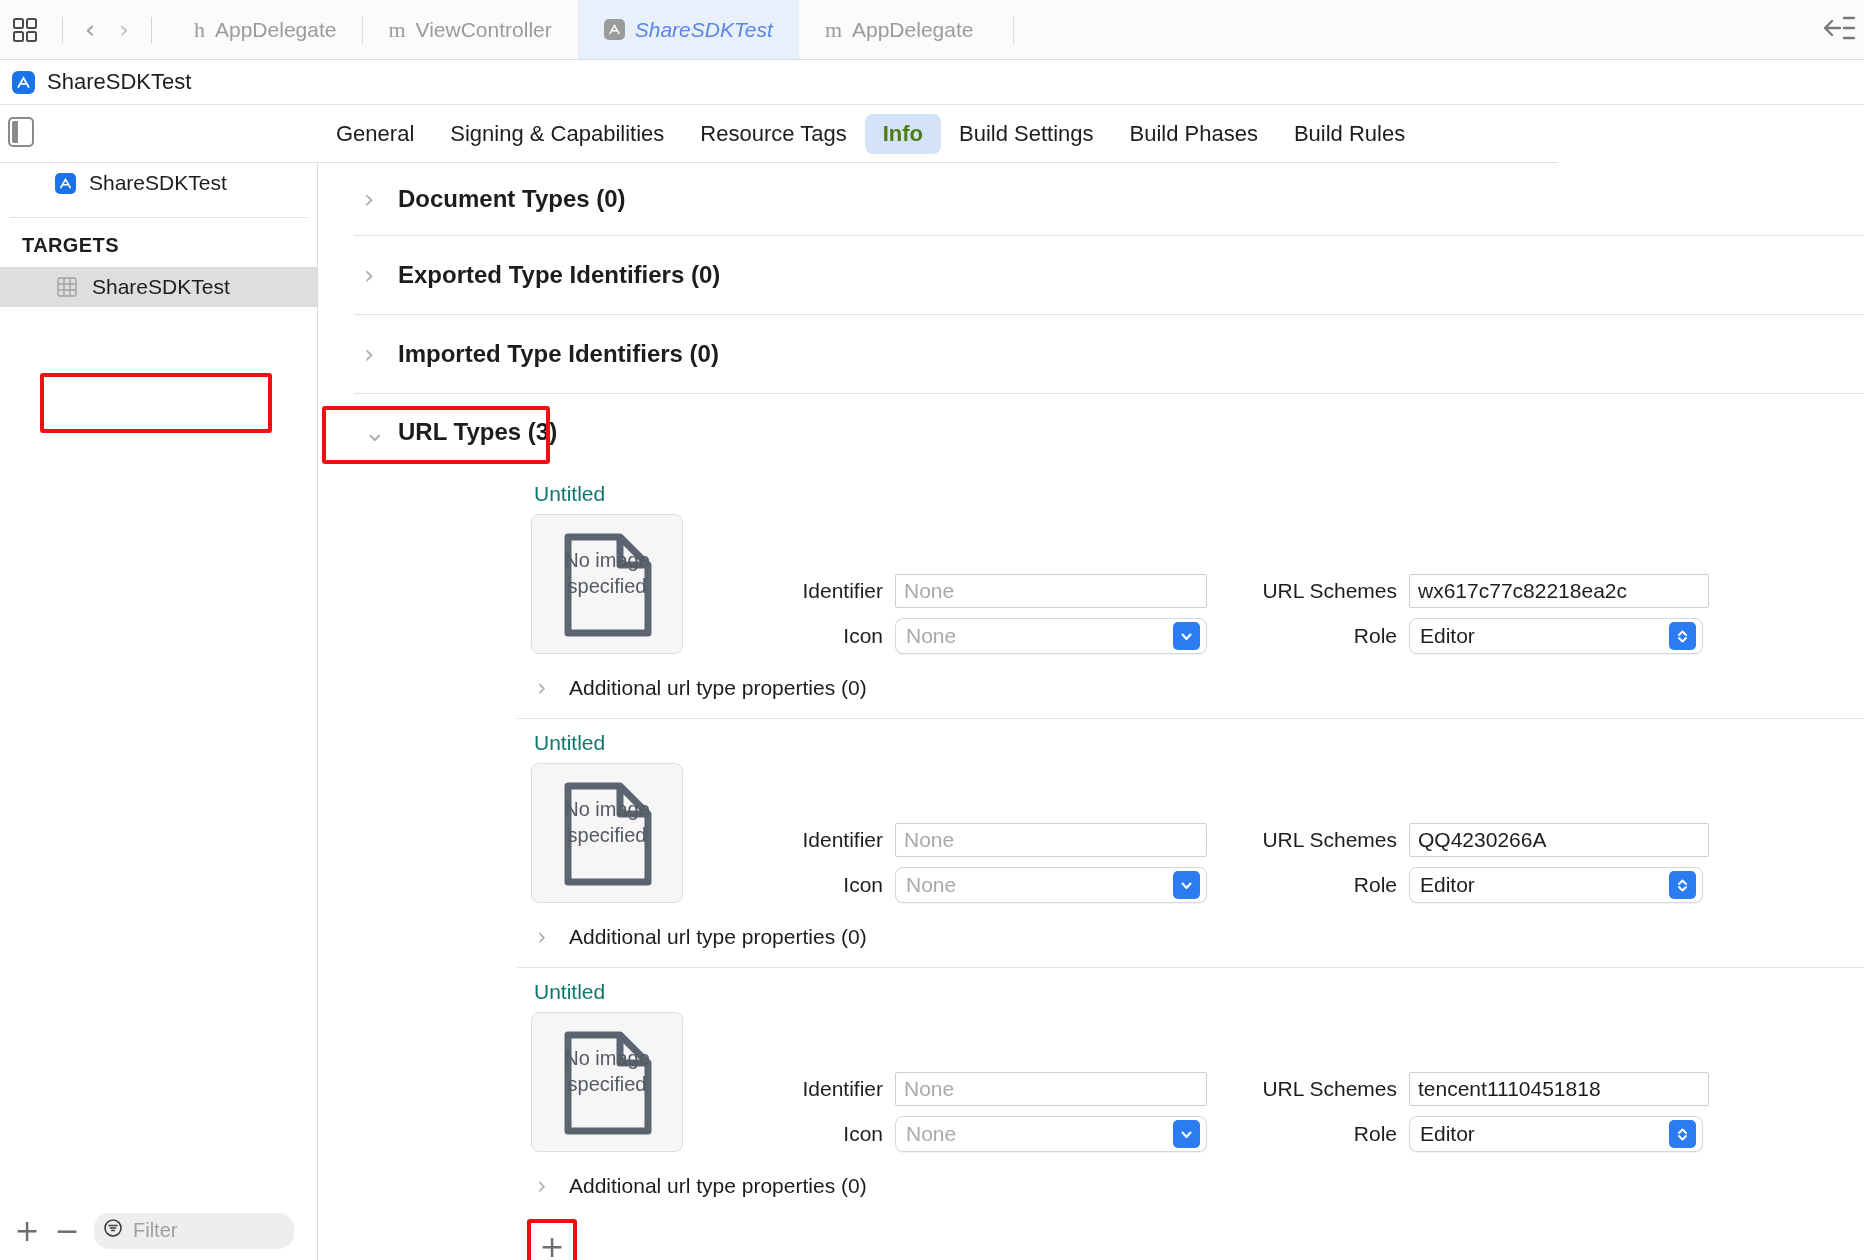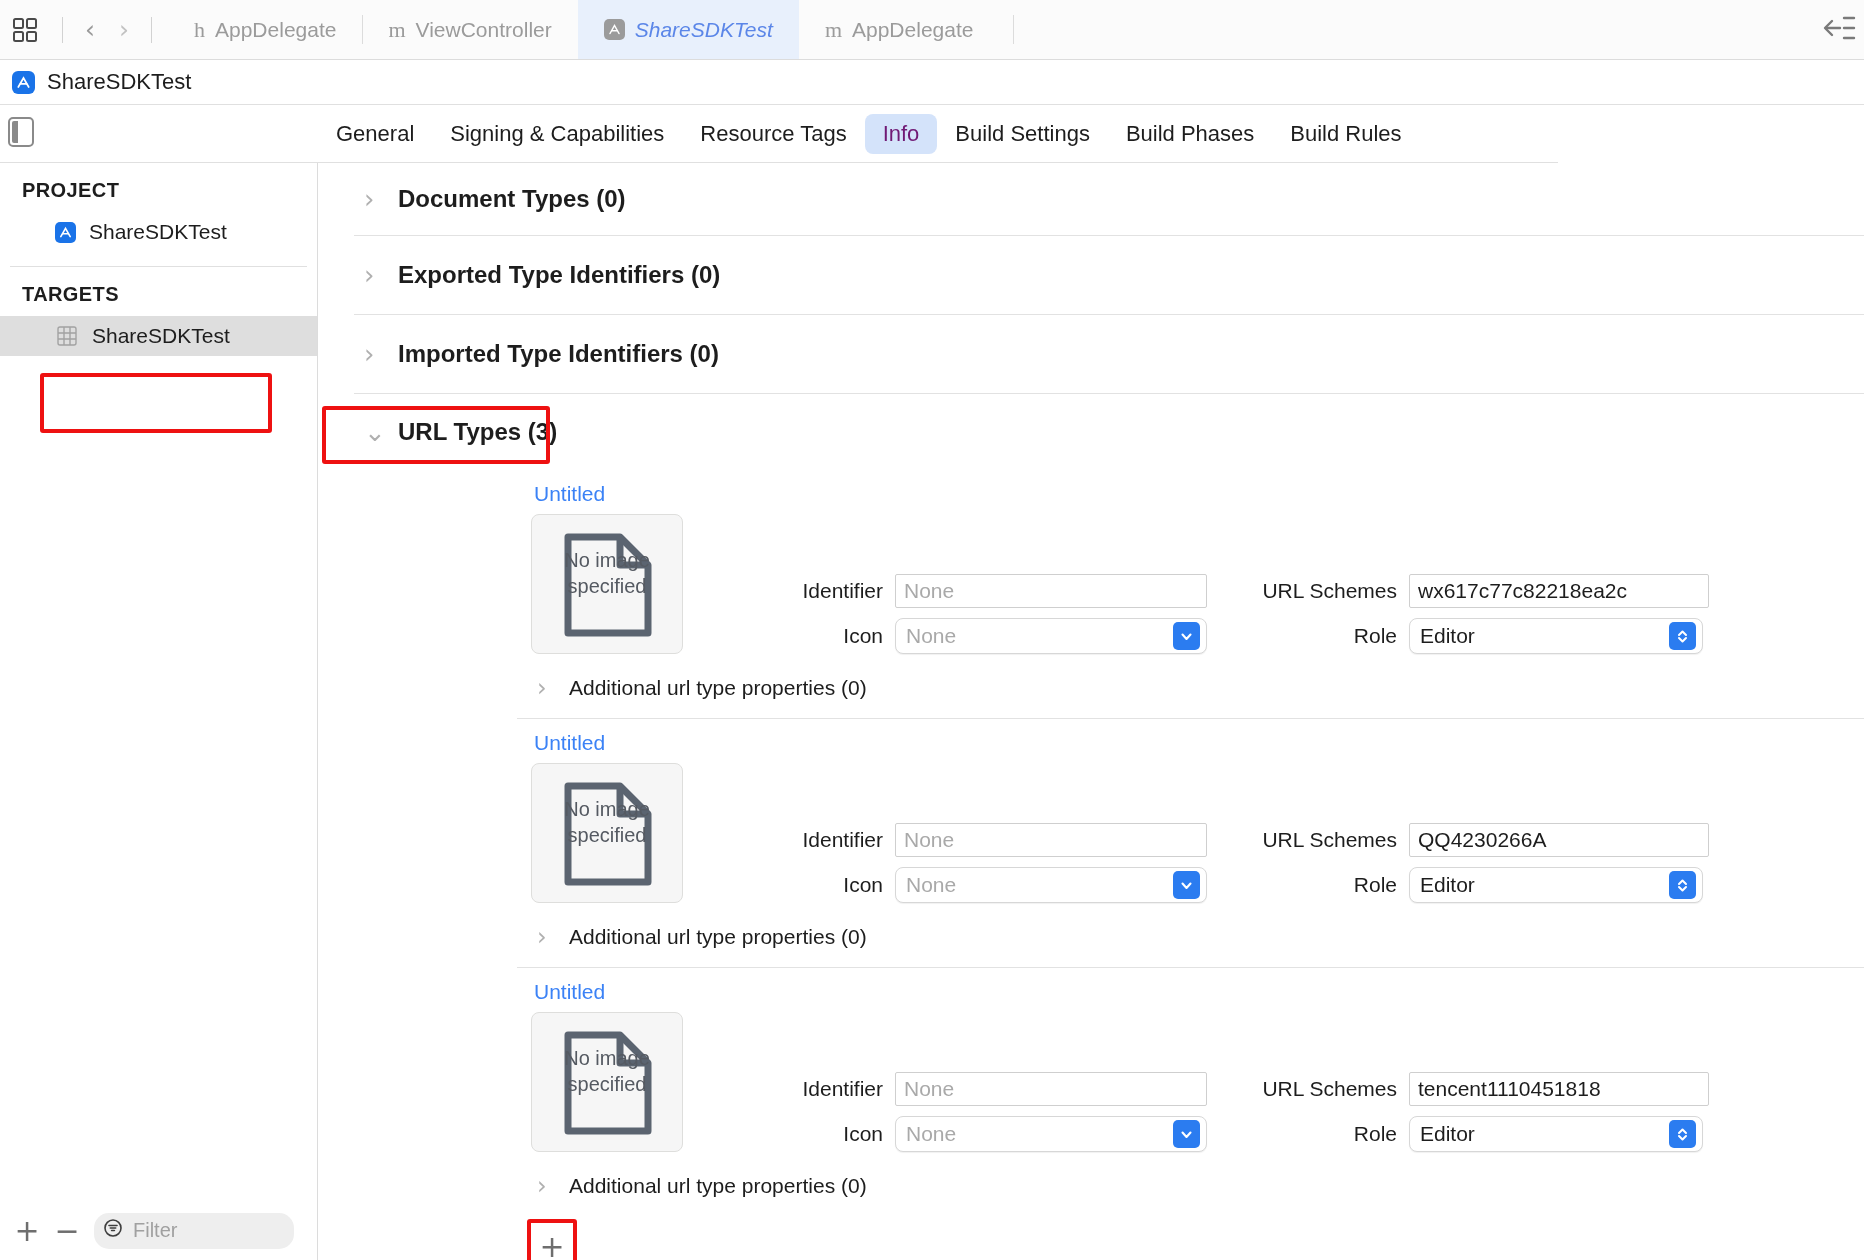--- a/index.html
+++ b/index.html
@@ -99,21 +99,21 @@
     width: 6px; height: 22px; background: #8a8a8a; border-radius: 2px 0 0 2px;
   }
   .seg-tabs {
     position: absolute; left: 318px; top: 0; height: 58px;
     display: flex; align-items: center; gap: 0;
   }
   .seg {
     font-size: 22px; color: #1d1d1d; padding: 7px 18px;
     border-radius: 8px; white-space: nowrap; position: relative;
   }
-  .seg.selected { background: #d4e3fa; color: #701a75; }
+  .seg.selected { background: #d4e3fa; color: #4d7c0f; font-weight: bold; }
   .redbox {
     position: absolute; border: 4px solid #ee1111; border-radius: 3px;
     pointer-events: none;
   }
 
   
   .sidebar {
     position: absolute; left: 0; top: 163px; width: 318px; bottom: 0;
     background: #ffffff; border-right: 1px solid #dcdcdc;
   }
@@ -158,21 +158,21 @@
     font-size: 24px; font-weight: bold; color: #1d1d1d;
   }
   .chev {
     color: #b0b0b0; font-size: 26px; line-height: 1; width: 18px;
     font-family: "DejaVu Sans", sans-serif;
   }
   .hr { height: 1px; background: #e2e2e2; margin-left: 35px; }
 
   .urltype { position: relative; }
   .untitled {
-    font-size: 21px; color: #3b82f6; padding: 12px 0 8px 215px;
+    font-size: 21px; color: #0f766e; padding: 12px 0 8px 215px;
   }
   .row-body { display: flex; padding-left: 212px; gap: 0; }
   .imgwell {
     width: 152px; height: 140px; border: 1px solid #dededc;
     border-radius: 8px; background: #f6f6f6; position: relative; flex: none;
   }
   .imgwell .doc { position: absolute; left: 26px; top: 14px; }
   .imgwell .txt {
     position: absolute; left: 0; right: 0; top: 32px;
     text-align: center; color: #555a62; font-size: 20px;
@@ -306,21 +306,20 @@
       <div class="seg selected">Info</div>
       <div class="seg">Build Settings</div>
       <div class="seg">Build Phases</div>
       <div class="seg">Build Rules</div>
     </div>
 
     <div class="redbox" style="left:963px; top:118px; width:100px; height:58px;"></div>
   </div>
 
   <div class="sidebar">
-    <div class="sb-section">PROJECT</div>
     <div class="sb-row">
       <span class="appstore sm">
         <svg width="21" height="21" viewBox="0 0 21 21">
           <g stroke="#ffffff" stroke-width="1.6" fill="none" stroke-linecap="round">
             <path d="M5.8 14.6 L10.5 6.4 L15.2 14.6"></path>
             <path d="M7.7 11.7 H13.3"></path>
           </g>
         </svg>
       </span>
       <span>ShareSDKTest</span>

